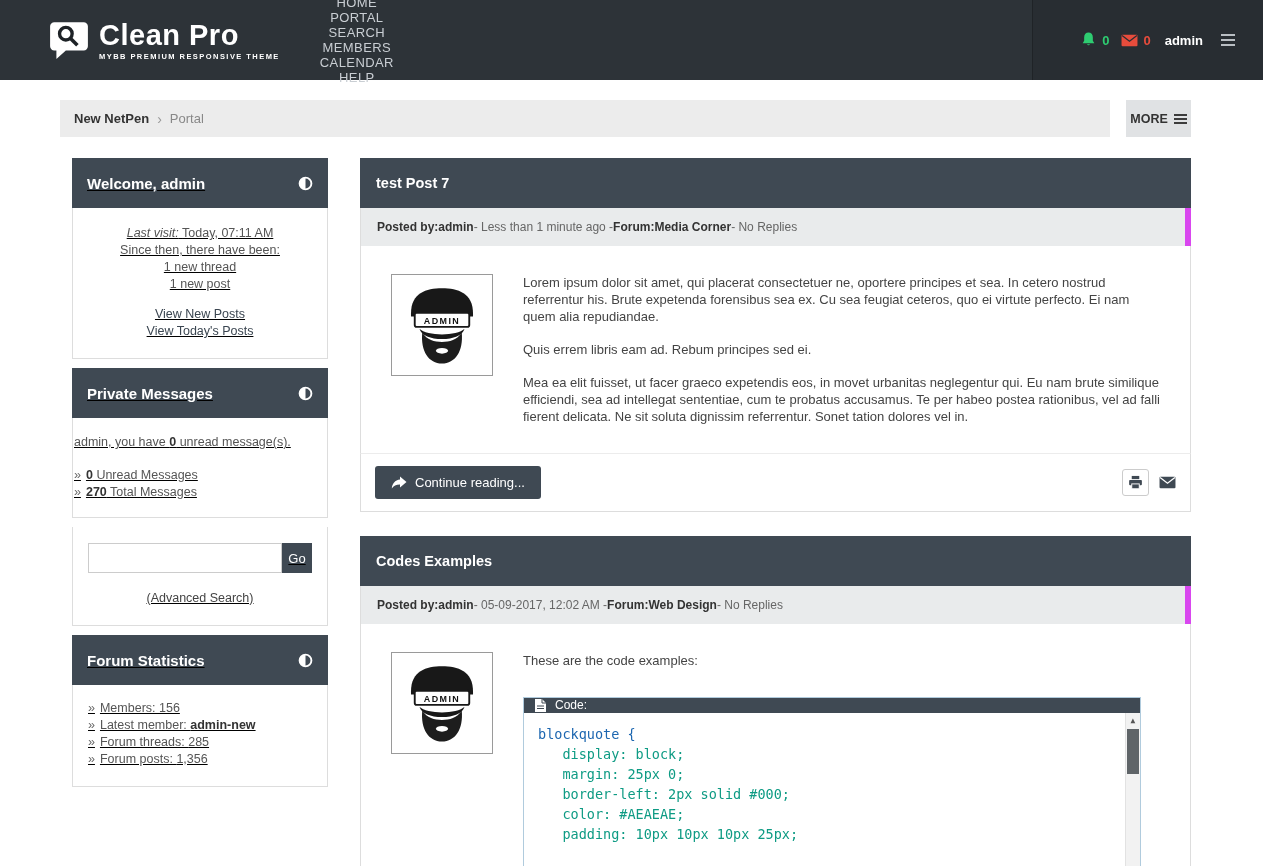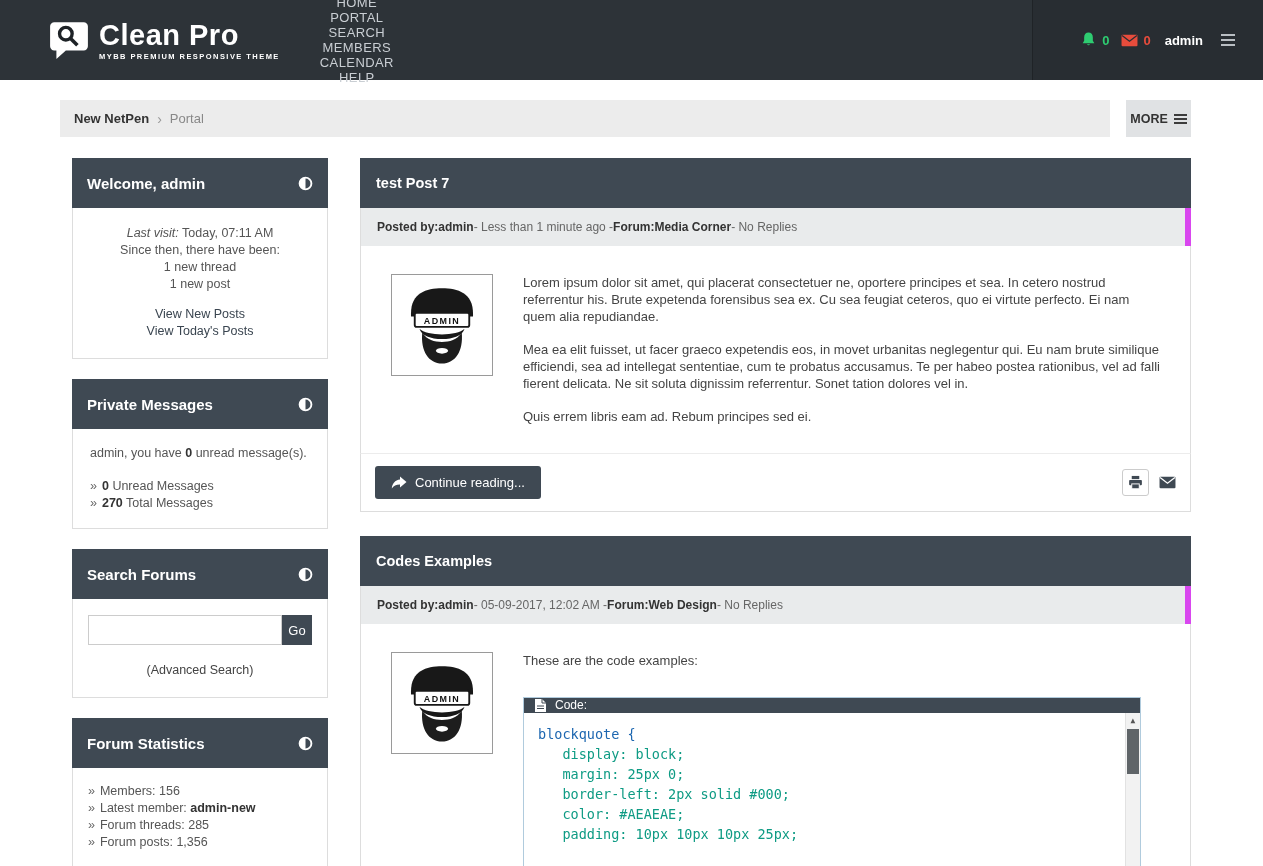--- a/index.html
+++ b/index.html
@@ -33,33 +33,33 @@
     align-items: center; justify-content: center; cursor: pointer; }
   .more-label { font-size: 12.5px; font-weight: bold; color: #333; margin-right: 6px; }
   .more-icon span { display: block; width: 13px; height: 2px; background: #3c3c3c; margin: 2px 0; }
 
   
   .content-row { margin: 21px 72px 0 72px; display: flex; align-items: flex-start; }
   .sidebar { width: 256px; margin-right: 32px; flex-shrink: 0; }
   .main-col { flex: 1; }
 
   
-  .side-box { margin-bottom: 20px; }
+  .side-box { margin-bottom: 9px; text-decoration: underline; }
   .box-header { height: 50px; background: #3f4953; display: flex; align-items: center;
     justify-content: space-between; padding: 0 15px; }
   .box-title { color: #fff; font-size: 15px; font-weight: bold; }
   .toggle-icon { cursor: pointer; display: flex; }
   .box-body { border: 1px solid #ddd; border-top: none; background: #fff; font-size: 12.5px; color: #555; }
 
   .welcome-body { text-align: center; padding: 17px 10px 18px 10px; line-height: 17px; }
   .italic { font-style: italic; }
   .welcome-links { margin-top: 13px; }
   .side-link { display: block; color: #3a4550; line-height: 17px; cursor: pointer; text-decoration: none; }
 
-  .pm-body { padding: 16px 17px; line-height: 17px; }
+  .pm-body { padding: 16px 1px; line-height: 17px; }
   .pm-intro { margin-bottom: 16px; }
   .bullet { color: #666; margin-right: 5px; }
   .bold { font-weight: bold; color: #333; }
   .pm-line { cursor: pointer; }
 
   .search-body { padding: 16px 15px 20px 15px; }
   .search-row { display: flex; }
   .search-input { flex: 1; height: 30px; border: 1px solid #ccc; padding: 0 8px; font-size: 13px;
     font-family: "Liberation Sans", sans-serif; outline: none; }
   .go-btn { width: 56px; height: 30px; background: #3f4953; color: #fff; border: none; font-size: 13px;
@@ -211,29 +211,20 @@
         </span>
       </div>
       <div class="box-body pm-body">
         <div class="pm-intro"><span>admin, you have </span><span class="bold">0</span><span> unread message(s).</span></div>
         <div><span class="bullet">»</span><span class="pm-line"><span class="bold">0</span><span> Unread Messages</span></span></div>
         <div><span class="bullet">»</span><span class="pm-line"><span class="bold">270</span><span> Total Messages</span></span></div>
       </div>
     </div>
 
     <div class="side-box">
-      <div class="box-header">
-        <span class="box-title">Search Forums</span>
-        <span class="toggle-icon">
-          <svg width="15" height="15" viewBox="0 0 16 16">
-              <circle cx="8" cy="8" r="6.3" fill="none" stroke="#fff" stroke-width="2"></circle>
-              <path d="M8 1.7 A6.3 6.3 0 0 0 8 14.3 Z" fill="#fff"></path>
-            </svg>
-        </span>
-      </div>
       <div class="box-body search-body">
         <div class="search-row">
           <input class="search-input" type="text" style="">
           <button class="go-btn">Go</button>
         </div>
         <div class="advanced">(Advanced Search)</div>
       </div>
     </div>
 
     <div class="side-box">
@@ -276,22 +267,22 @@
             <path d="M17 38 C17 16 33 11 50 11 C67 11 83 16 83 38 L83 41 L17 41 Z" fill="#181818"></path>
             <rect x="21" y="37" width="58" height="15" rx="2" fill="#fff" stroke="#181818" stroke-width="2"></rect>
             <text x="50" y="48.5" text-anchor="middle" font-size="9.5" font-weight="bold" letter-spacing="1.5" fill="#111" font-family="Liberation Sans, sans-serif">ADMIN</text>
             <path d="M26 54 C34 62 66 62 74 54 C72 61 62 65 50 65 C38 65 28 61 26 54 Z" fill="#181818"></path>
             <path d="M29 58 C27 78 36 91 50 91 C64 91 73 78 71 58 C66 66 58 68 50 68 C42 68 34 66 29 58 Z" fill="#1d1d1d"></path>
             <ellipse cx="50" cy="77.5" rx="6.5" ry="3" fill="#fff"></ellipse>
           </svg>
         </div>
         <div class="post-text">
           <p>Lorem ipsum dolor sit amet, qui placerat consectetuer ne, oportere principes et sea. In cetero nostrud referrentur his. Brute expetenda forensibus sea ex. Cu sea feugiat ceteros, quo ei virtute perfecto. Ei nam quem alia repudiandae.</p>
+          <p>Quis errem libris eam ad. Rebum principes sed ei.</p>
           <p>Mea ea elit fuisset, ut facer graeco expetendis eos, in movet urbanitas neglegentur qui. Eu nam brute similique efficiendi, sea ad intellegat sententiae, cum te probatus accusamus. Te per habeo postea rationibus, vel ad falli fierent delicata. Ne sit soluta dignissim referrentur. Sonet tation dolores vel in.</p>
-          <p>Quis errem libris eam ad. Rebum principes sed ei.</p>
         </div>
       </div>
       <div class="post-footer">
         <button class="continue-btn">
           <svg width="16" height="14" viewBox="0 0 16 14">
             <path d="M9 3.6 V0.6 L15.5 6 L9 11.4 V8.4 C5 8.4 2.6 9.6 0.8 12.6 C1.1 8 4 4 9 3.6 Z" fill="#fff"></path>
           </svg>
           <span>Continue reading...</span>
         </button>
         <div class="footer-tools">

